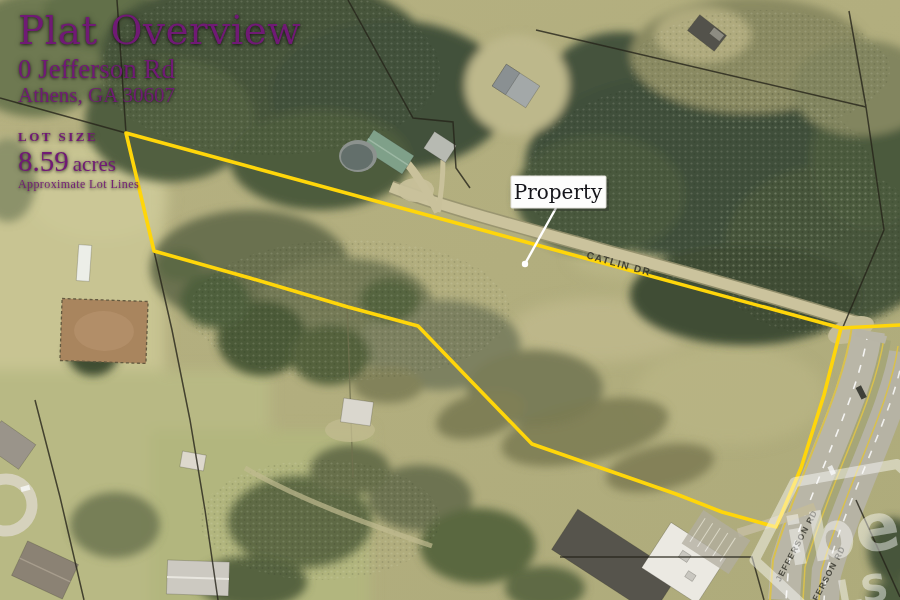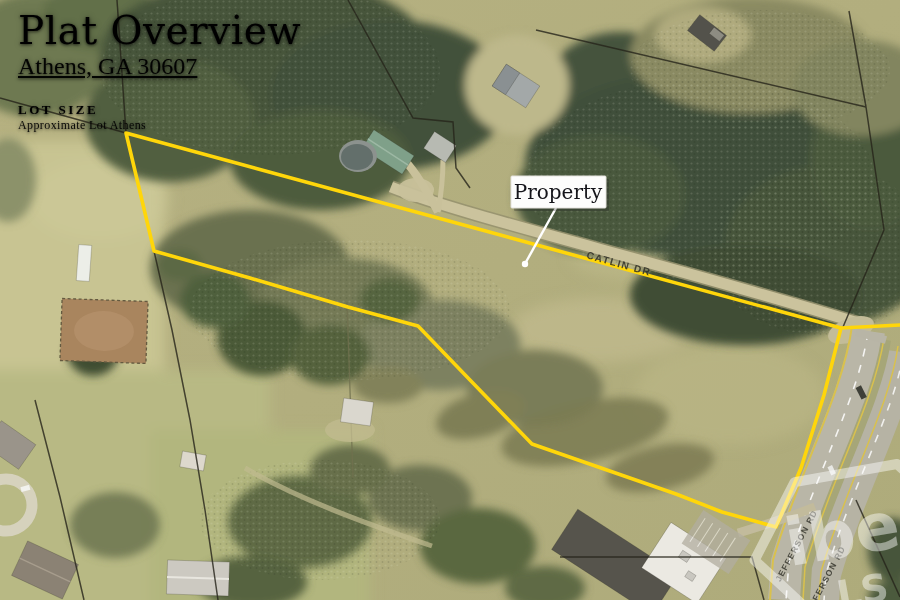--- a/index.html
+++ b/index.html
@@ -1,25 +1,25 @@
 <!DOCTYPE html>
 <html><head>
 <meta charset="utf-8">
 <style>
   html,body{margin:0;padding:0;background:#222;}
   #stage{position:relative;width:900px;height:600px;overflow:hidden;
          font-family:"Liberation Serif",serif;background:#b3ae7e;}
   #stage svg{position:absolute;left:0;top:0;display:block;}
-  .overlay{position:absolute;top:10px;left:18px;color:#000000;z-index:5;
+  .overlay{position:absolute;top:10px;left:18px;color:#701a75;z-index:5;
            text-shadow:0 1px 3px rgba(0,0,0,.6),0 0 6px rgba(0,0,0,.35);}
   .title{font-family:"DejaVu Serif","Liberation Serif",serif;font-size:39px;
          font-weight:500;letter-spacing:.5px;line-height:1.1;}
   .small-label{margin-top:13px;font-size:13px;font-weight:700;letter-spacing:2.5px;}
   .addr1{margin-top:2px;font-size:27px;line-height:1.05;}
-  .addr2{font-size:24px;line-height:1.15;opacity:.97;text-decoration:underline;}
+  .addr2{font-size:21px;line-height:1.15;opacity:.97;}
   .lot-label{margin-top:22px;font-size:13px;font-weight:700;letter-spacing:2.5px;}
   .lot-row{margin-top:1px;line-height:1.05;}
   .lot-value{font-size:29px;}
   .lot-unit{font-size:21px;}
   .lot-note{font-size:12px;letter-spacing:.4px;opacity:.95;line-height:1.3;}
   .map-label{font-family:"Liberation Sans",sans-serif;font-weight:700;}
 </style>
 </head>
 <body>
 
@@ -251,18 +251,23 @@
     <line x1="556" y1="208" x2="526" y2="262" stroke="#ffffff" stroke-width="2.4"></line>
     <circle cx="525" cy="264" r="3.2" fill="#ffffff"></circle>
     <rect x="514" y="179" width="95" height="32" fill="rgba(30,30,30,.28)" rx="1"></rect>
     <rect x="511" y="176" width="95" height="32" fill="#fdfdfc" stroke="#e5e3de" rx="1"></rect>
     <text x="558" y="199" text-anchor="middle" font-family="DejaVu Serif, Liberation Serif, serif" font-size="20" fill="#15151a">Property</text>
   </g>
 </svg>
 
 <div class="overlay">
   <div class="title">Plat Overview</div>
+  <div class="addr1">0 Jefferson Rd</div>
   <div class="addr2">Athens, GA 30607</div>
   <div class="lot-label">LOT SIZE</div>
-  <div class="lot-note">Approximate Lot Athens</div>
+  <div class="lot-row">
+    <span class="lot-value">8.59</span>
+    <span class="lot-unit">acres</span>
+  </div>
+  <div class="lot-note">Approximate Lot Lines</div>
 </div>
 
 </div>
 
 </body></html>

